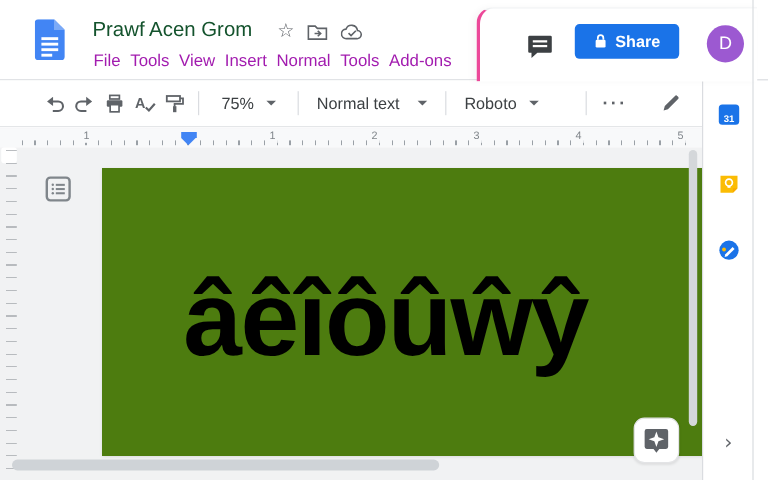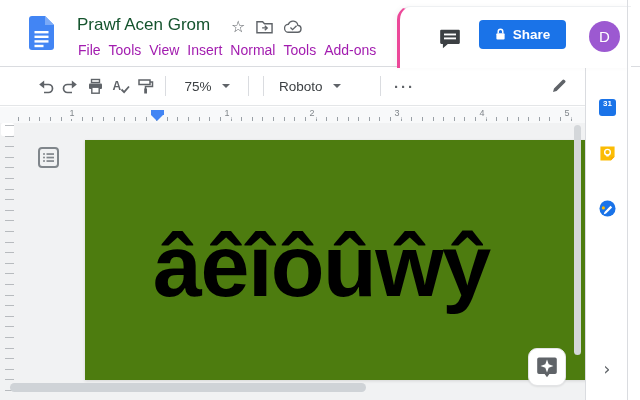--- a/index.html
+++ b/index.html
@@ -55,22 +55,22 @@
     line-height:1;white-space:nowrap;font-family:"Liberation Sans","DejaVu Sans",sans-serif;}
   .outline-btn{position:absolute;left:37px;top:39px;width:23px;height:23px;cursor:pointer;}
   .v-scroll{position:absolute;left:574px;top:18px;width:7px;height:230px;background:#d4d7da;border-radius:4px;cursor:pointer;}
   .h-scroll{position:absolute;left:10px;top:276px;width:356px;height:9px;background:#cfd3d7;border-radius:5px;cursor:pointer;}
   .explore-btn{position:absolute;left:528px;top:241px;width:38px;height:38px;background:#fff;border:1px solid #e3e4e6;
     border-radius:9px;box-shadow:0 1px 2px rgba(0,0,0,0.08);display:flex;align-items:center;justify-content:center;cursor:pointer;box-sizing:border-box;}
 
   
   .side-panel{position:absolute;left:585px;top:67px;width:42px;height:333px;background:#fff;border-left:1px solid #dadce0;z-index:2;}
   .sp-icon{position:absolute;left:13px;width:17px;height:17px;cursor:pointer;}
-  .cal-icon{top:32px;background:#1a73e8;border-radius:3px;color:#fff;font-size:8px;font-weight:bold;
-    display:flex;align-items:flex-start;justify-content:center;}
+  .cal-icon{top:20px;background:#1a73e8;border-radius:3px;color:#fff;font-size:8px;font-weight:bold;
+    display:flex;align-items:flex-end;justify-content:center;}
   .keep-icon{top:78px;}
   .tasks-icon{top:133px;}
   .collapse-btn{position:absolute;left:0;top:290px;width:42px;height:24px;text-align:center;color:#5f6368;
     font-size:17px;line-height:24px;cursor:pointer;font-family:"DejaVu Sans",sans-serif;}
   .right-edge{position:absolute;left:627px;top:0;width:1px;height:400px;background:#dadce0;z-index:6;}
 </style>
 </head>
 <body>
 
 <div class="app">
@@ -159,20 +159,24 @@
         <path d="M13 4 h2.5 v4.5 H8.5 v2.5" fill="none" stroke="#5f6368" stroke-width="1.5"></path>
         <rect x="7.2" y="10.5" width="2.8" height="5" fill="#5f6368"></rect>
       </svg>
     </div>
     <div class="tsep"></div>
     <div class="tselect sel-zoom">
       <span>75%</span>
       <span class="caret"></span>
     </div>
     <div class="tsep"></div>
+    <div class="tselect sel-style">
+      <span>Normal text</span>
+      <span class="caret"></span>
+    </div>
     <div class="tsep"></div>
     <div class="tselect sel-font">
       <span>Roboto</span>
       <span class="caret"></span>
     </div>
     <div class="tsep"></div>
     <div class="more-dots">···</div>
     <div class="tbtn mode-btn">
       <svg width="16" height="16" viewBox="0 0 16 16">
         <path d="M2 14 l1 -3.6 L11.5 1.9 a1.3 1.3 0 0 1 1.9 0 l0.7 0.7 a1.3 1.3 0 0 1 0 1.9 L5.6 13 z" fill="#5f6368"></path>

